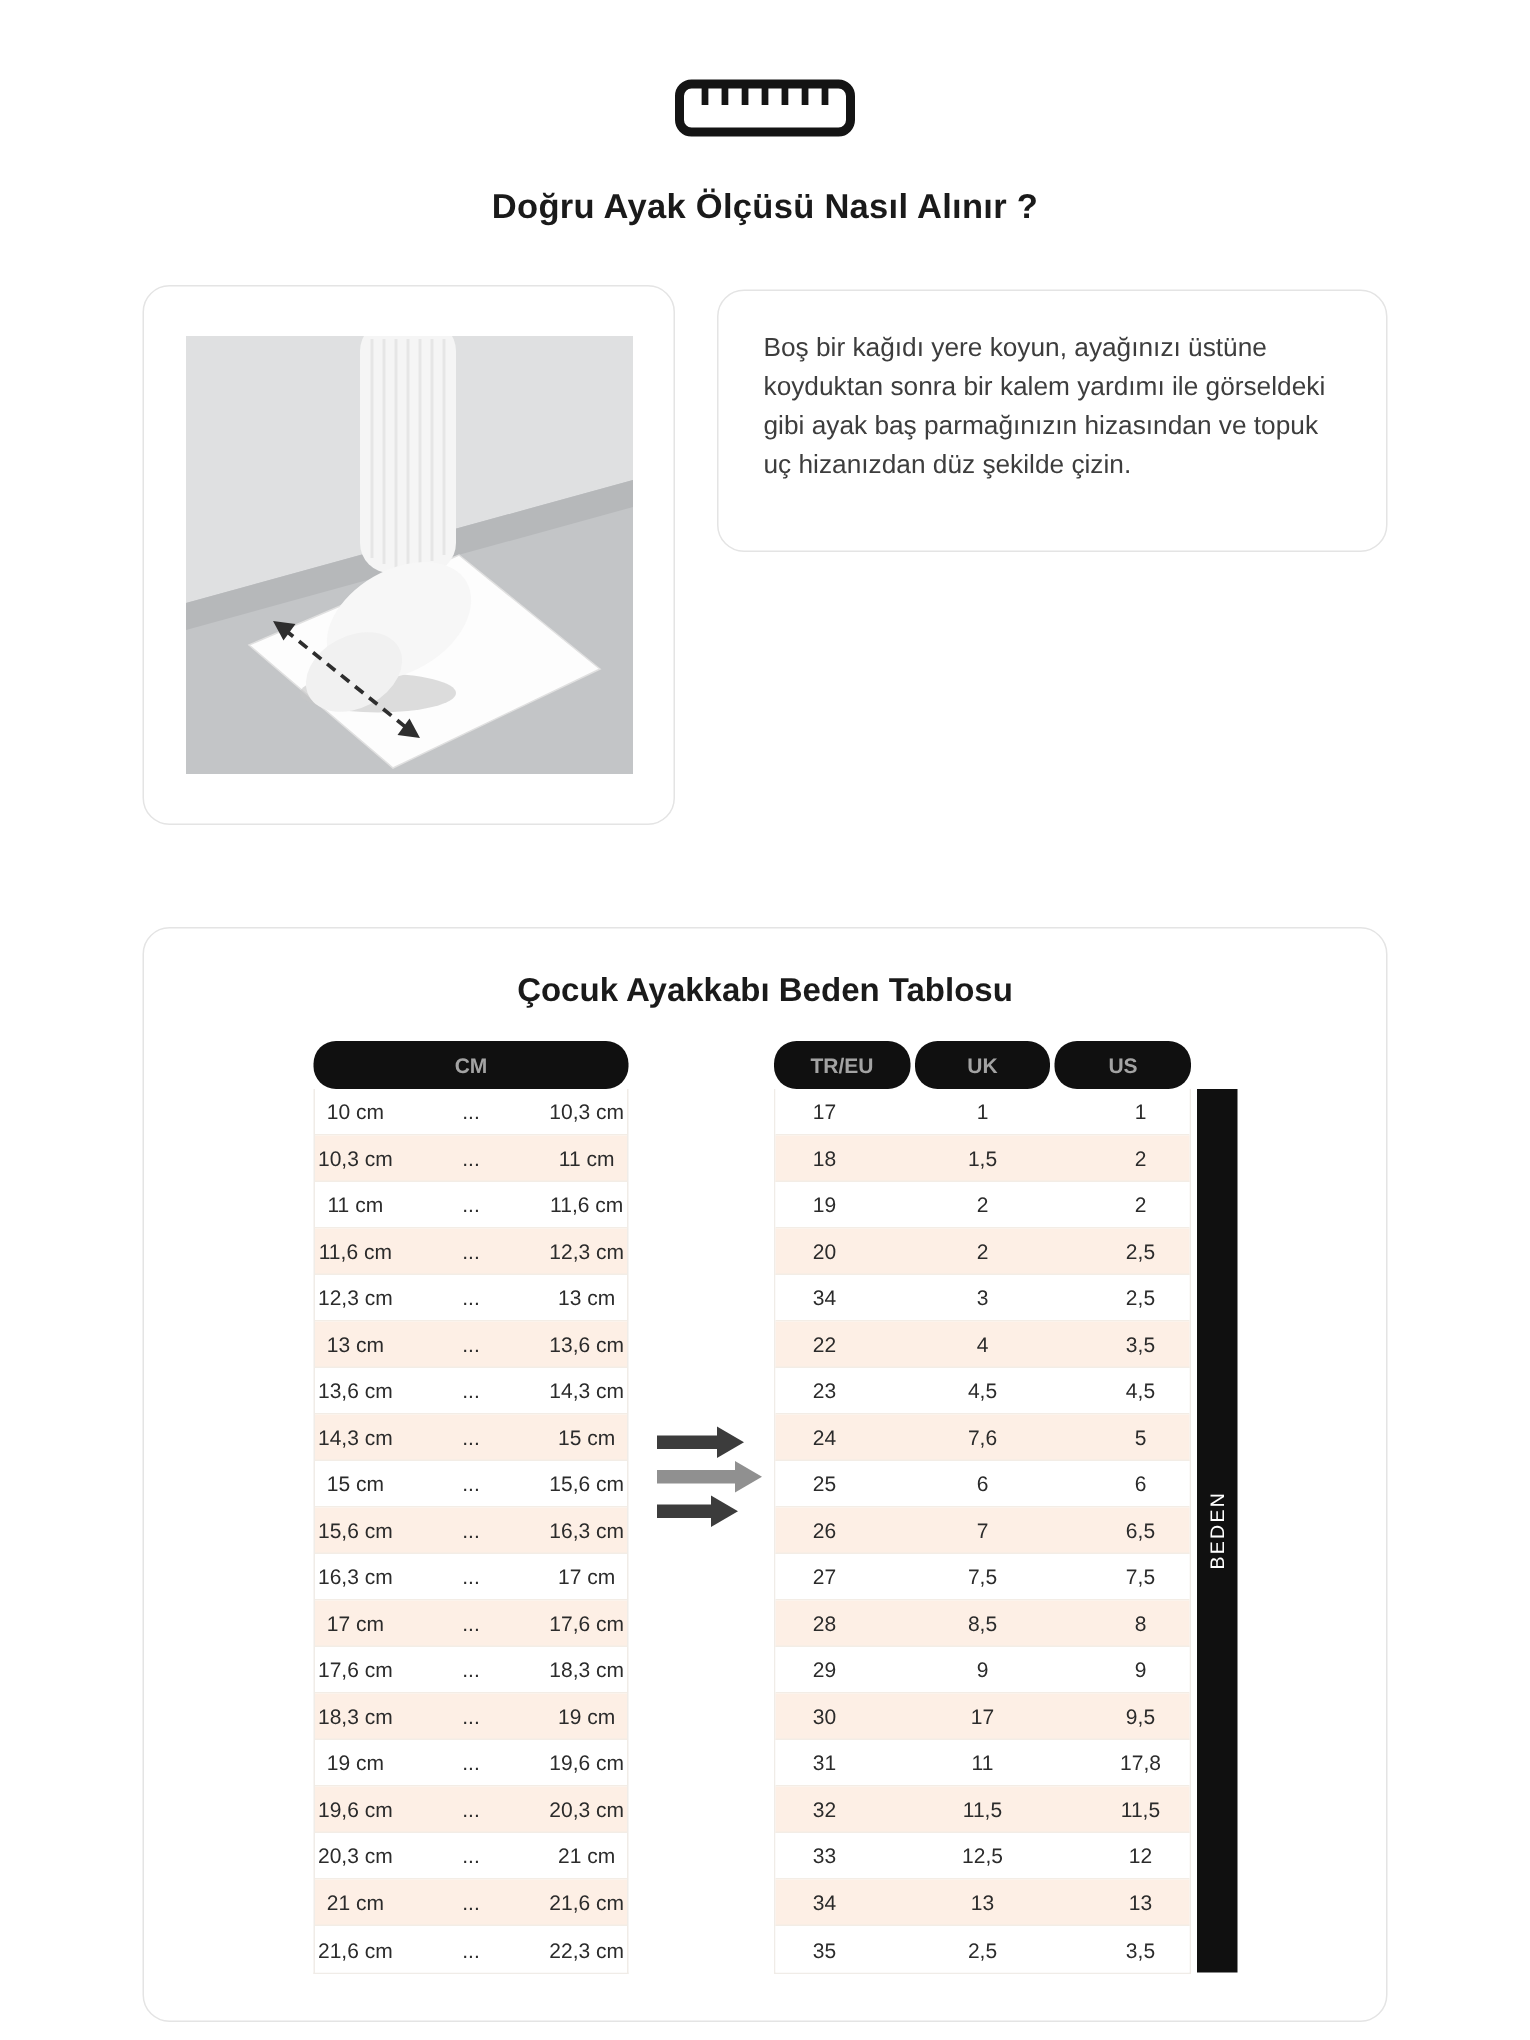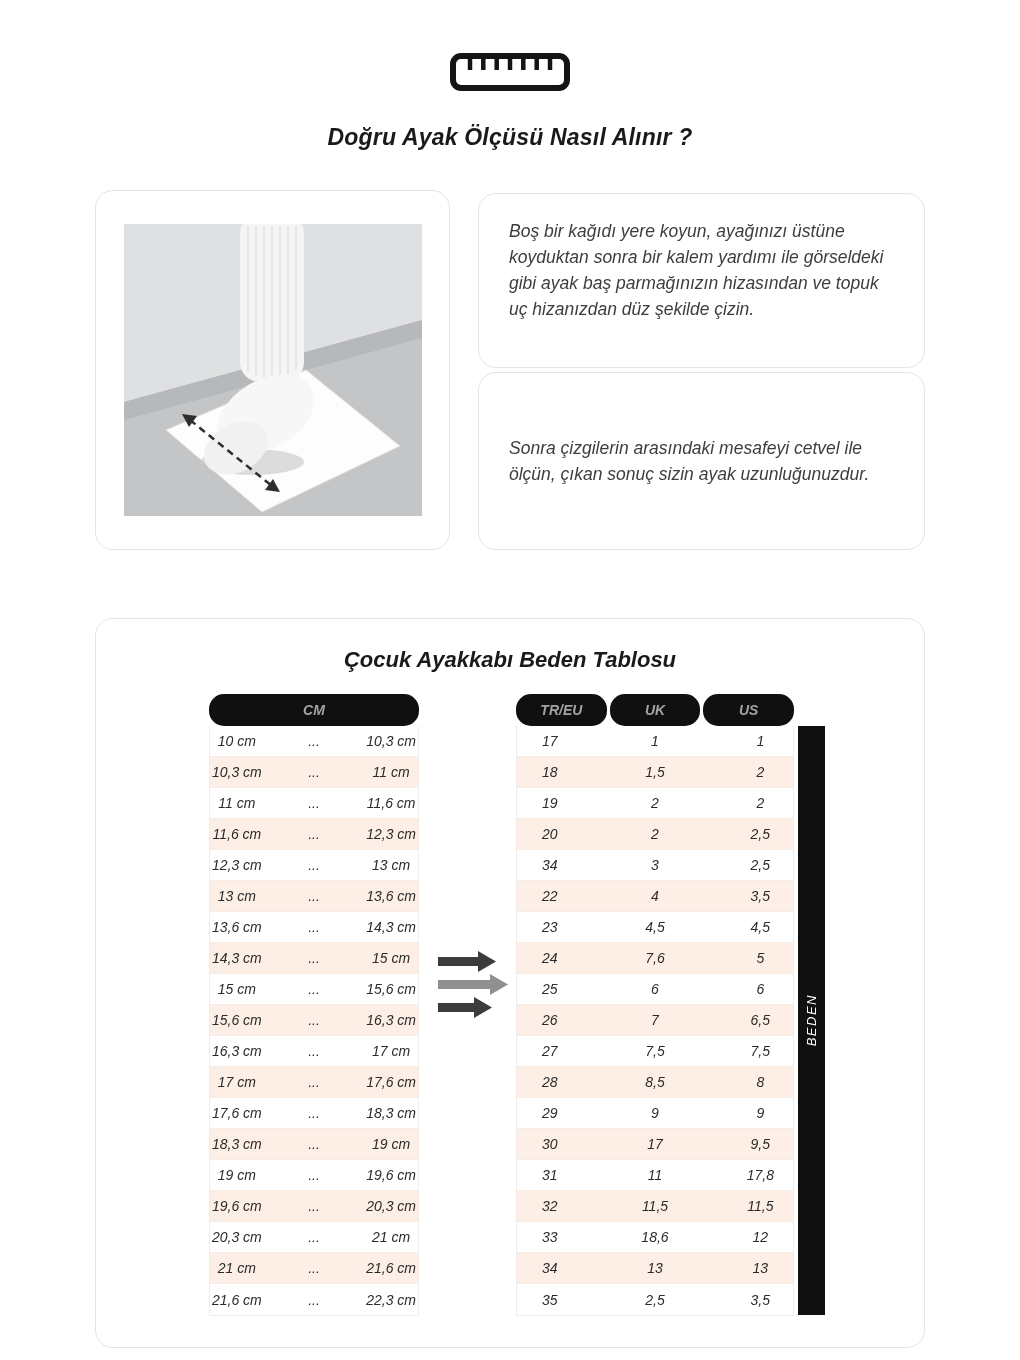--- a/index.html
+++ b/index.html
@@ -1,18 +1,18 @@
 <!DOCTYPE html>
 <html style="--alt-row: #fdefe5; --header-bg: #101010;"><head>
 <meta charset="utf-8">
 <style>
   * { margin:0; padding:0; box-sizing:border-box; }
   html,body { background:#ffffff; }
   body { font-family:"Liberation Sans", sans-serif; color:#2b2b2b; }
-  .page { position:relative; width:1020px; height:1360px; background:#fff; overflow:hidden;font-style:italic; }
+  .page { position:relative; width:1020px; height:1360px; background:#fff; overflow:hidden; }
 
   .ruler-wrap { position:absolute; top:52px; left:0; width:100%; display:flex; justify-content:center; }
   .main-title { position:absolute; top:124px; left:0; width:100%; text-align:center;
                 font-size:23px; font-weight:bold; color:#1a1a1a; letter-spacing:.2px; }
 
   .card { position:absolute; border:1px solid #e4e4e4; border-radius:18px; background:#fff; }
   .card.photo { left:95px; top:190px; width:355px; height:360px;
                 display:flex; align-items:center; justify-content:center; }
   .photo-frame { width:298px; height:292px; overflow:hidden; background:#c3c5c7; }
   .card.inst1 { left:478px; top:193px; width:447px; height:175px; }
@@ -97,23 +97,20 @@
           <polygon points="58,190 73,192 65,203" fill="#2e2e2e"></polygon>
           <polygon points="156,268 141,266 149,255" fill="#2e2e2e"></polygon>
         </g>
       </svg>
     </div>
   </div>
 
   <div class="card inst1">
     <div class="inst-text">Boş bir kağıdı yere koyun, ayağınızı üstüne koyduktan sonra bir kalem yardımı ile görseldeki gibi ayak baş parmağınızın hizasından ve topuk uç hizanızdan düz şekilde çizin.</div>
   </div>
-  <div class="card inst2">
-    <div class="inst-text">Sonra çizgilerin arasındaki mesafeyi cetvel ile ölçün, çıkan sonuç sizin ayak uzunluğunuzdur.</div>
-  </div>
 
   <div class="panel">
     <div class="panel-title">Çocuk Ayakkabı Beden Tablosu</div>
 
     <div class="cm-table">
       <div class="thead">CM</div>
       <div class="rows">
           <div class="trow">
             <span class="cell from">10 cm</span>
             <span class="cell sep">...</span>
@@ -311,21 +308,21 @@
             <span class="cell eq">11</span>
             <span class="cell eq">17,8</span>
           </div>
           <div class="trow alt">
             <span class="cell eq">32</span>
             <span class="cell eq">11,5</span>
             <span class="cell eq">11,5</span>
           </div>
           <div class="trow">
             <span class="cell eq">33</span>
-            <span class="cell eq">18,6</span>
+            <span class="cell eq">12,5</span>
             <span class="cell eq">12</span>
           </div>
           <div class="trow alt">
             <span class="cell eq">34</span>
             <span class="cell eq">13</span>
             <span class="cell eq">13</span>
           </div>
           <div class="trow">
             <span class="cell eq">35</span>
             <span class="cell eq">2,5</span>

